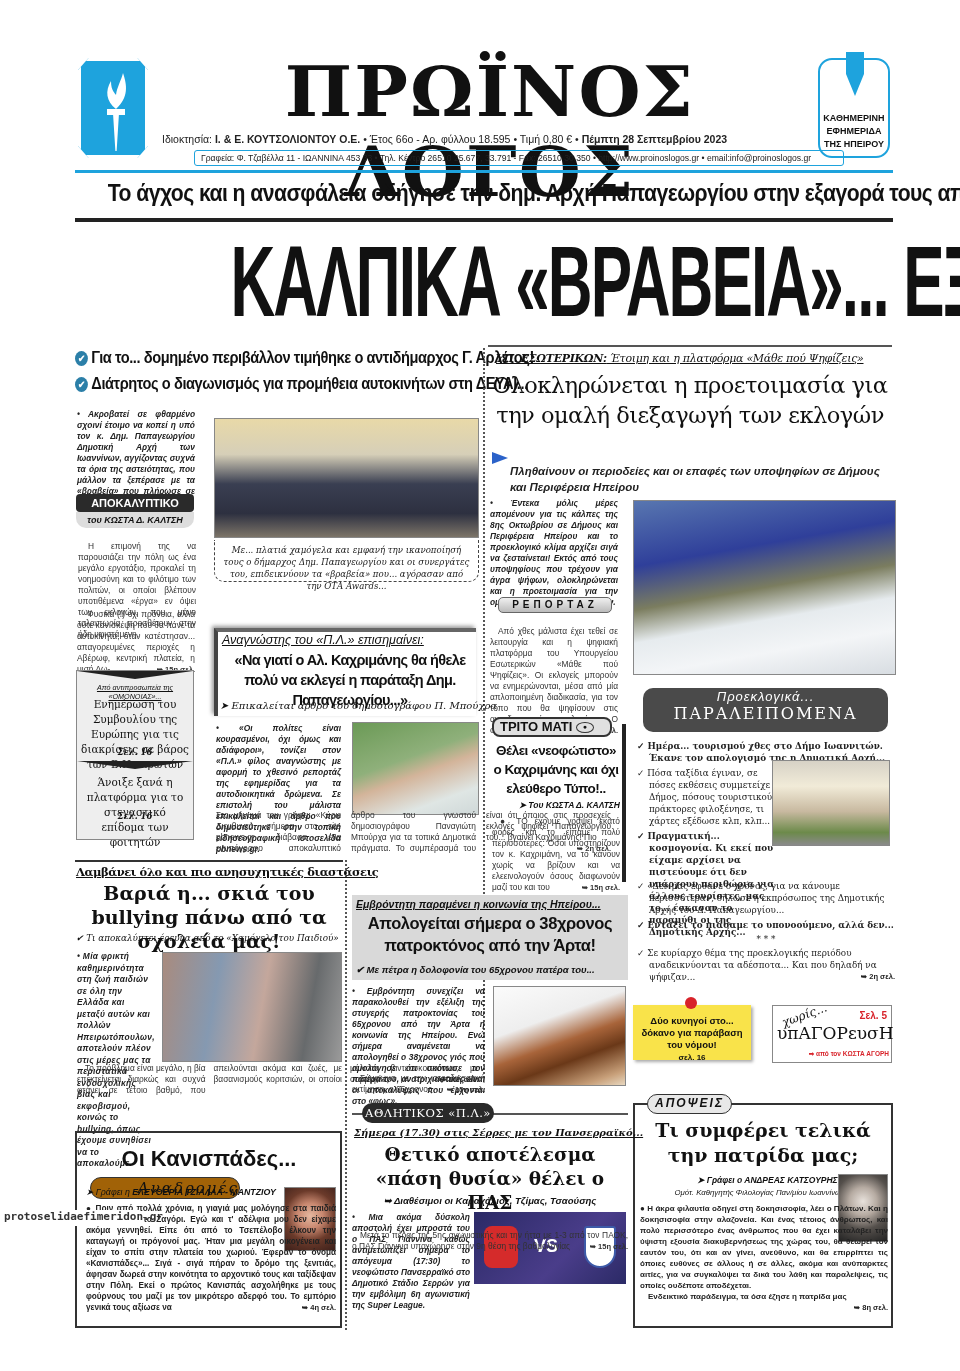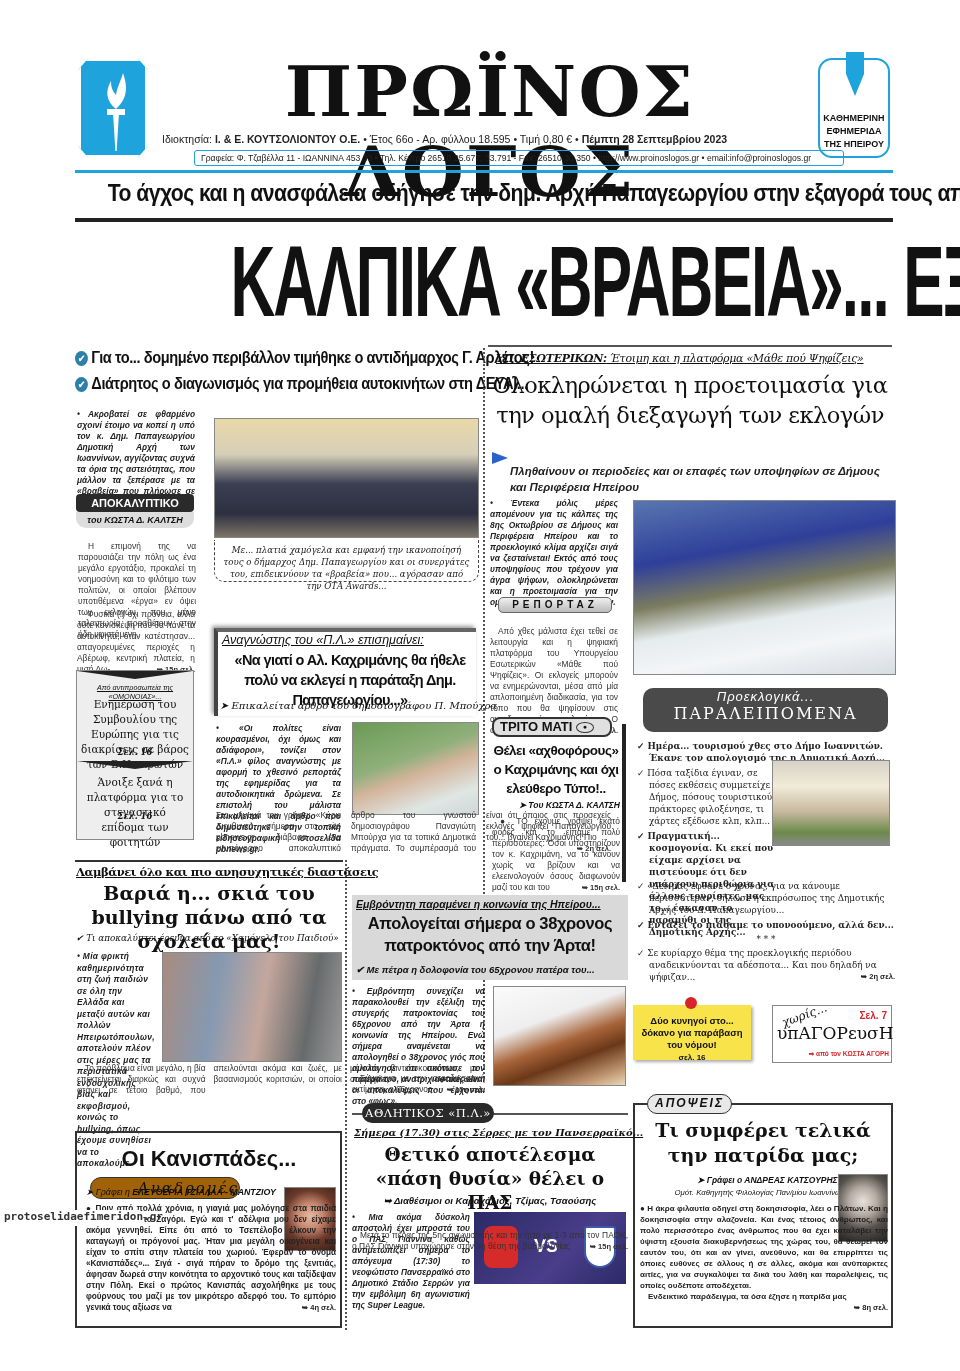--- a/index.html
+++ b/index.html
@@ -157,21 +157,21 @@
   <span>Από χθες μάλιστα έχει τεθεί σε λειτουργία και η ψηφιακή πλατφόρμα του Υπουργείου Εσωτερικών «Μάθε πού Ψηφίζεις». Οι εκλογείς μπορούν να ενημερώνονται, μέσα από μία απλοποιημένη διαδικασία, για τον τόπο που θα ψηφίσουν στις αυτοδιοικητικές εκλογές. Ο σχετικός</span>
   <span class="page-ref">➥ 15η σελ.</span>
 </div>
 <div class="abs photo" style="left:633px;top:500px;width:263px;height:175px;background:linear-gradient(170deg,#5876b0 0%,#2f3f9a 30%,#7b7d5f 50%,#e6ebee 65%,#f3f5f7 80%,#d8dde2 100%);"></div>
 
 <div class="abs" style="left:492px;top:717px;width:120px;height:20px;border:2px solid #333;border-radius:8px;background:#e0e0e0;font-size:13px;font-weight:bold;line-height:16px;padding-left:6px;white-space:nowrap;">
   <span>ΤΡΙΤΟ ΜΑΤΙ</span>
   <span style="display:inline-block;width:18px;height:11px;border:1.5px solid #333;border-radius:50%;vertical-align:middle;text-align:center;font-size:7px;line-height:8px;">●</span>
 </div>
 <div class="abs" style="left:622px;top:724px;width:4px;height:158px;background:#222;"></div>
-<div class="abs" style="left:492px;top:741px;width:128px;font-size:13.5px;font-weight:bold;line-height:19px;text-align:center;letter-spacing:-0.5px;">Θέλει «αχθοφόρους» ο Καχριμάνης και όχι ελεύθερο Τύπο!..</div>
+<div class="abs" style="left:492px;top:741px;width:128px;font-size:13.5px;font-weight:bold;line-height:19px;text-align:center;letter-spacing:-0.5px;">Θέλει «νεοφώτιστο» ο Καχριμάνης και όχι ελεύθερο Τύπο!..</div>
 <div class="abs" style="left:492px;top:800px;width:128px;font-size:8.5px;font-style:italic;text-align:right;font-weight:bold;">➤ Του ΚΩΣΤΑ Δ. ΚΑΛΤΣΗ</div>
 <div class="abs body" style="left:492px;top:816px;width:128px;text-indent:8px;">
   <span>● ΤΟ έχουμε γράψει εκατό φορές και το είπαμε πολύ περισσότερες: Όσοι υποστηρίζουν τον κ. Καχριμάνη, να το κάνουν χωρίς να βρίζουν και να ελεεινολογούν όσους διαφωνούν μαζί του και του</span>
   <span class="page-ref">➥ 15η σελ.</span>
 </div>
 
 <div class="abs" style="left:643px;top:688px;width:245px;height:44px;background:#4a4a4a;border-radius:10px;color:#fff;text-align:center;">
   <div style="font-size:13px;font-style:italic;letter-spacing:1px;margin-top:1px;">Προεκλογικά...</div>
   <div class="serif-head" style="font-size:16px;letter-spacing:2px;">ΠΑΡΑΛΕΙΠΟΜΕΝΑ</div>
 </div>
@@ -188,21 +188,21 @@
   <div style="padding-left:12px;text-indent:-12px;">✓ <span>Σε κυρίαρχο θέμα της προεκλογικής περιόδου αναδεικνύονται τα αδέσποτα... Και που δηλαδή να ψήφιζαν...</span> <span class="page-ref" style="font-family:'Liberation Sans',sans-serif;">➥ 2η σελ.</span></div>
 </div>
 
 <div class="abs" style="left:633px;top:1005px;width:118px;height:55px;background:#f9e34a;box-shadow:2px 2px 3px #aaa;text-align:center;padding-top:10px;">
   <div style="position:absolute;left:52px;top:-8px;width:12px;height:12px;border-radius:50%;background:#d8232a;"></div>
   <div style="font-size:9.5px;font-weight:bold;line-height:12px;">Δύο κυνηγοί στο... δόκανο για παράβαση του νόμου!</div>
   <div style="font-size:8px;font-weight:bold;margin-top:2px;">σελ. 16</div>
 </div>
 <div class="abs" style="left:772px;top:1005px;width:120px;height:58px;border:1px solid #888;">
   <div class="serif-head" style="position:absolute;left:8px;top:2px;font-size:12px;font-style:italic;transform:rotate(-20deg);">χωρίς...</div>
-  <div style="position:absolute;right:4px;top:4px;font-size:10px;font-weight:bold;color:#d8232a;">Σελ. 7</div>
+  <div style="position:absolute;right:4px;top:4px;font-size:10px;font-weight:bold;color:#d8232a;">Σελ. 5</div>
   <div class="serif-head" style="position:absolute;left:4px;top:17px;width:112px;font-size:17px;text-align:center;">υπΑΓΟΡευσΗ</div>
   <div style="position:absolute;left:4px;top:44px;width:112px;font-size:6.5px;font-weight:bold;color:#d8232a;text-align:right;"><span style="color:#d8232a;">➡ </span><span>από τον ΚΩΣΤΑ ΑΓΟΡΗ</span></div>
 </div>
 
 <div class="abs" style="left:633px;top:1103px;width:260px;height:225px;border:2px solid #333;"></div>
 <div class="abs" style="left:647px;top:1094px;width:85px;height:20px;border:1.5px solid #333;border-radius:10px;background:#e8e8e8;font-size:12px;font-weight:bold;font-style:italic;letter-spacing:2px;text-align:center;line-height:17px;">ΑΠΟΨΕΙΣ</div>
 <div class="abs serif-head" style="left:638px;top:1118px;width:250px;font-size:19px;font-weight:bold;line-height:25px;text-align:center;">Τι συμφέρει τελικά την πατρίδα μας;</div>
 <div class="abs" style="left:640px;top:1175px;width:200px;font-size:8.5px;font-style:italic;text-align:right;font-weight:bold;white-space:nowrap;">➤ Γράφει ο ΑΝΔΡΕΑΣ ΚΑΤΣΟΥΡΗΣ,</div>
 <div class="abs" style="left:640px;top:1188px;width:205px;font-size:7.8px;font-style:italic;text-align:right;white-space:nowrap;">Ομότ. Καθηγητής Φιλολογίας Παν/μίου Ιωαννίνων</div>
 <div class="abs photo" style="left:838px;top:1174px;width:50px;height:68px;background:radial-gradient(circle at 50% 40%,#e8e2dc 0%,#b6aba2 30%,#55504c 60%,#222 100%);"></div>

